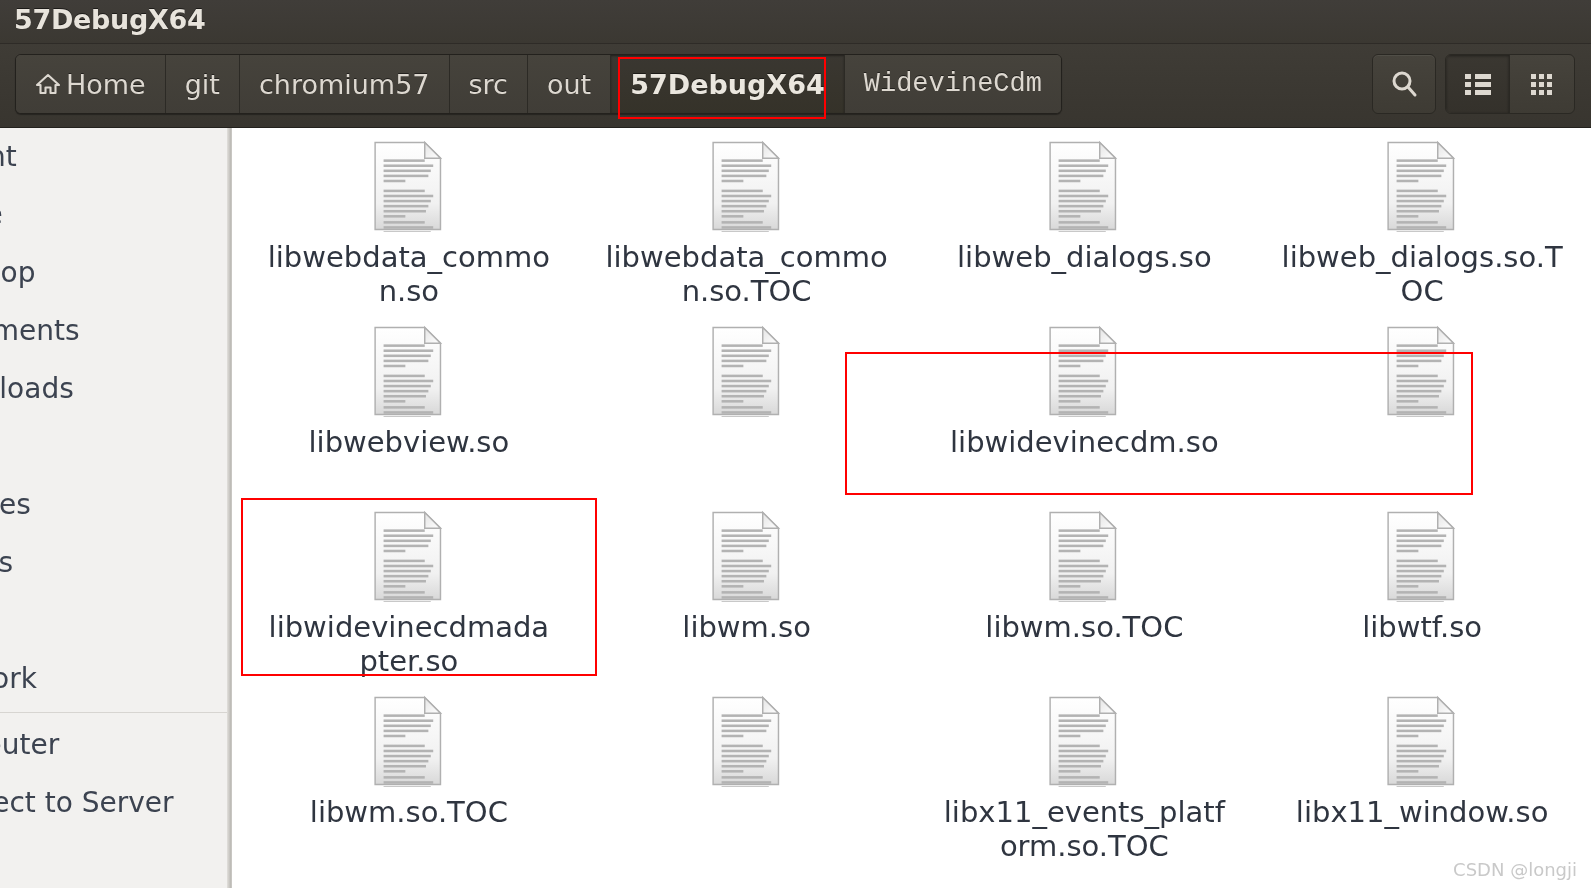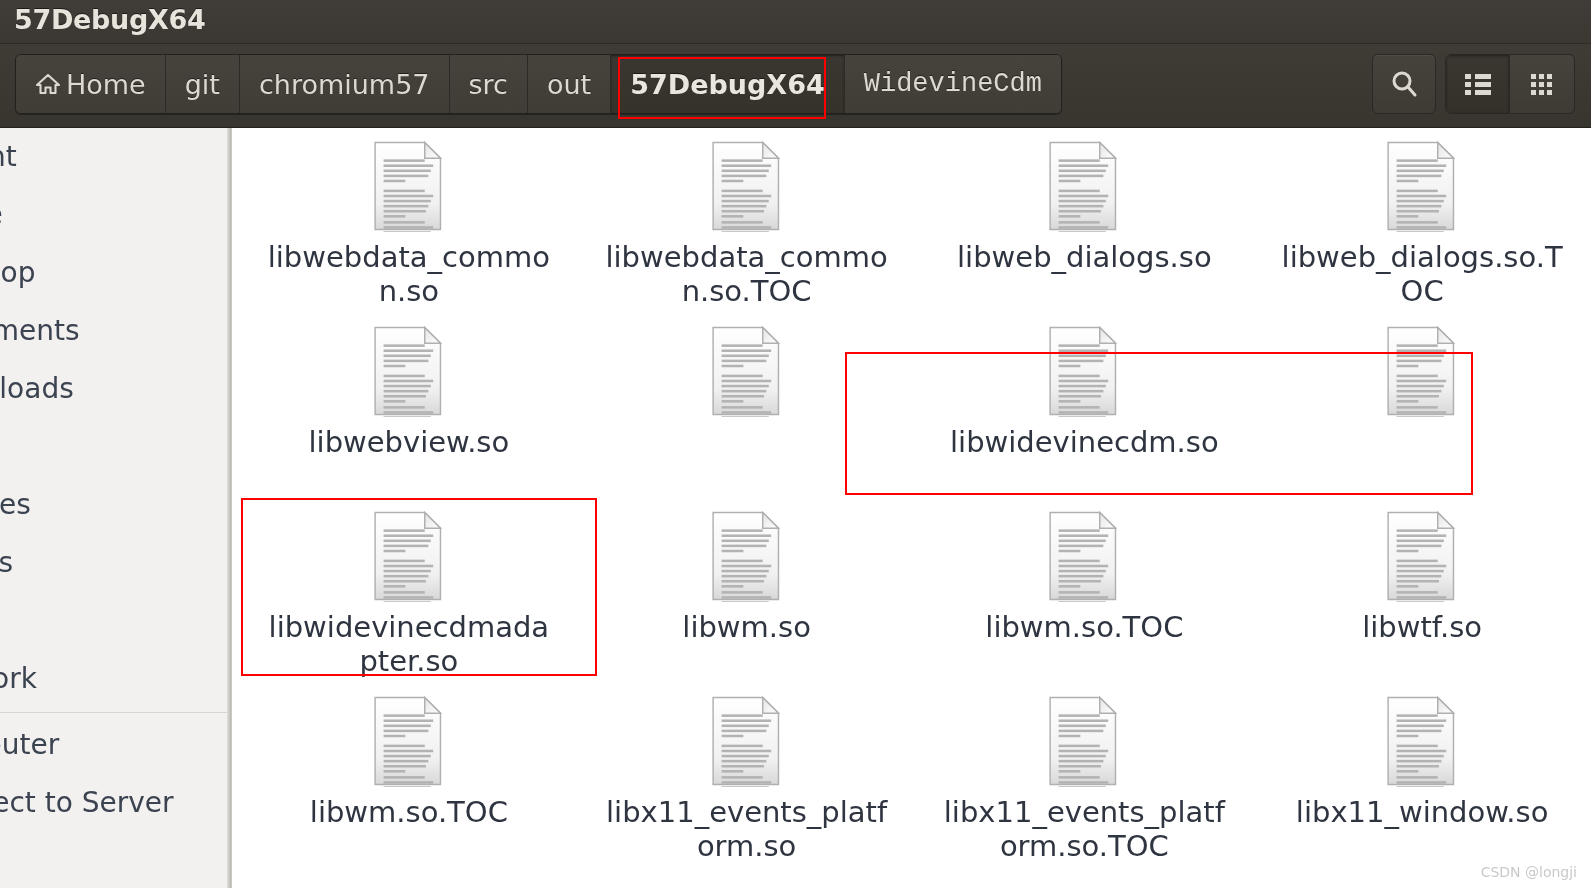--- a/index.html
+++ b/index.html
@@ -238,21 +238,21 @@
   }
   #anno-pathbar { left: 618px; top: 57px; width: 208px; height: 62px; }
   #anno-widevinecdm { left: 845px; top: 352px; width: 628px; height: 143px; }
   #anno-adapter { left: 241px; top: 498px; width: 356px; height: 178px; }
 
   
   .watermark {
     position: absolute;
     right: 14px;
     bottom: 8px;
-    font-size: 14px;
+    font-size: 18px;
     color: #c9c9c9;
     z-index: 40;
     white-space: nowrap;
   }
 </style>
 </head>
 <body>
 
 <div id="app">
 
@@ -855,21 +855,20 @@
                 <rect x="10" y="53.6" width="37" height="2.1" fill="#b3b3b3"></rect>
                 <rect x="10" y="57.8" width="35" height="2.1" fill="#b3b3b3"></rect>
                 <rect x="10" y="62.0" width="18" height="2.1" fill="#b3b3b3"></rect>
                 <rect x="10" y="67.0" width="34" height="2.1" fill="#b3b3b3"></rect>
                 <rect x="10" y="71.2" width="41" height="2.1" fill="#b3b3b3"></rect>
                 <rect x="10" y="75.4" width="39" height="2.1" fill="#b3b3b3"></rect>
                 <rect x="10" y="79.6" width="37" height="2.1" fill="#b3b3b3"></rect>
                 <rect x="10" y="83.8" width="18" height="2.1" fill="#b3b3b3"></rect>
               </svg>
             </div>
-            <div class="fname">libx11_events_platform.so</div>
           </div>
           <div class="file">
             <div class="fi">
               <svg class="ic" width="76" height="92" viewBox="0 0 62 76">
                 <defs>
                   <linearGradient id="pg" x1="0" y1="0" x2="0" y2="1">
                     <stop offset="0%" stop-color="#ffffff"></stop>
                     <stop offset="70%" stop-color="#f1f1f1"></stop>
                     <stop offset="100%" stop-color="#d8d8d8"></stop>
                   </linearGradient>

